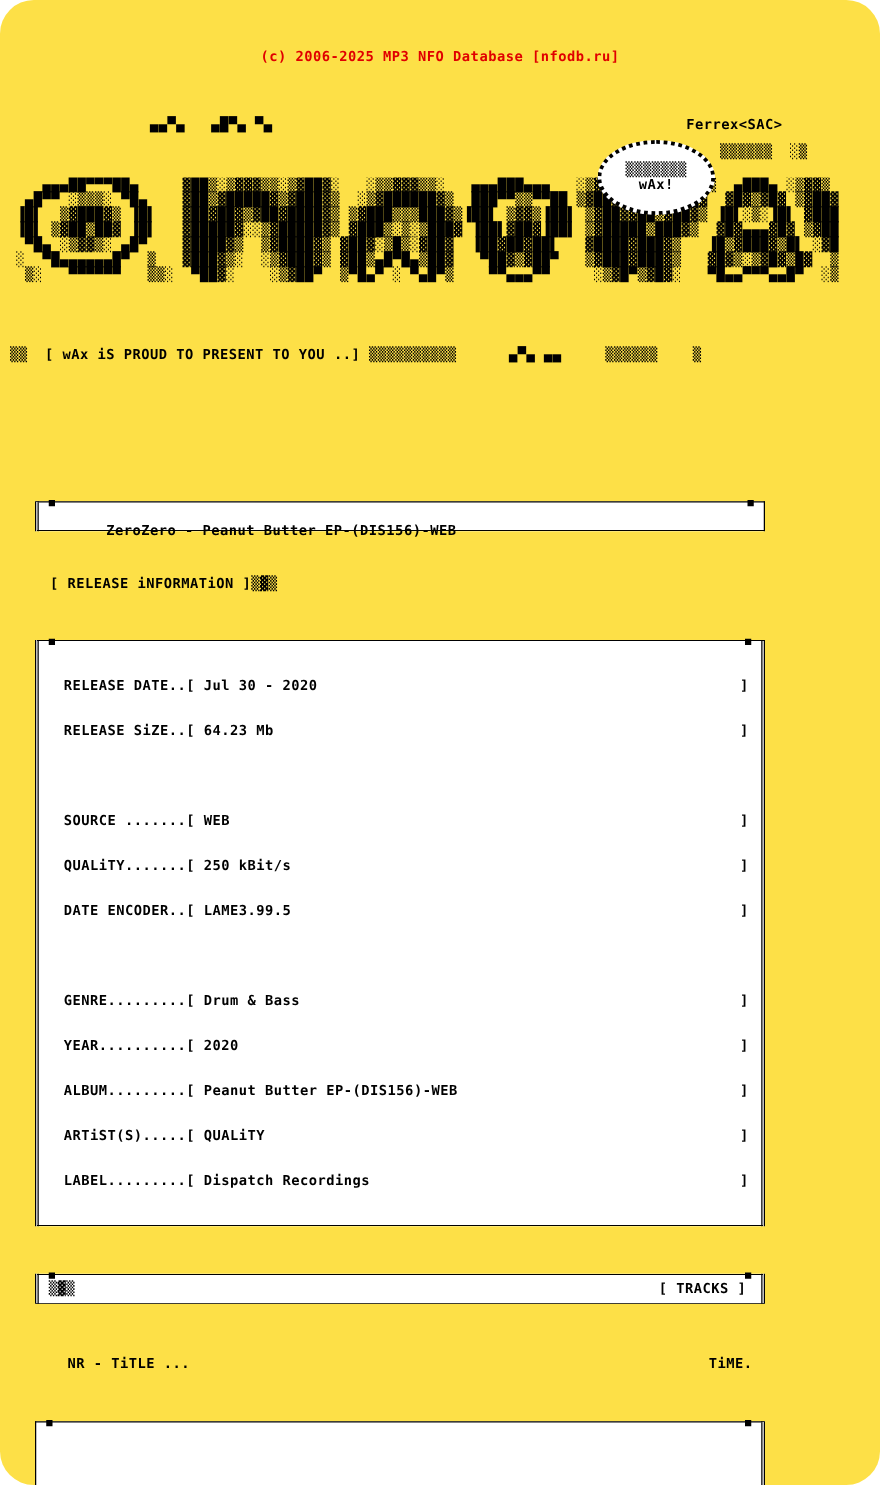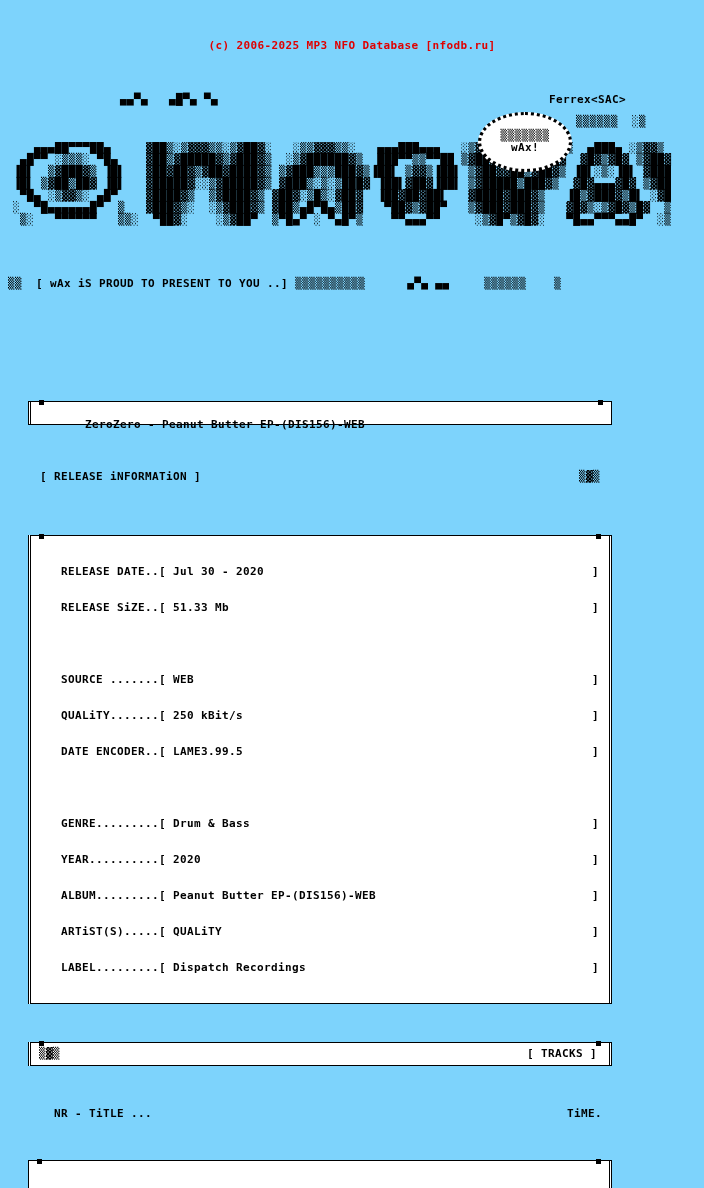--- a/index.html
+++ b/index.html
@@ -1,37 +1,37 @@
 <!DOCTYPE html>
 <html><head>
 <meta charset="utf-8">
 <style>
   html,body{margin:0;padding:0;background:#fff;}
   body{width:704px;height:1188px;overflow:hidden;}
   .nfo{
-    position:relative;width:704px;height:1188px;background:#7dd3fc;color:#000;
+    position:relative;width:704px;height:1188px;background:#fde047;color:#000;
     font-family:"DejaVu Sans Mono",monospace;font-size:11px;line-height:12px;
-    letter-spacing:.38px;font-weight:bold;white-space:pre;
+    letter-spacing:.38px;font-weight:bold;white-space:pre;border-radius:27px;
   }
   .red{color:#e00000;}
   .copyright{margin:4px 0 0 0;text-align:center;height:12px;}
   .topline{display:flex;justify-content:space-between;margin-top:6px;height:12px;padding:0 78px 0 120px;}
   pre{margin:0;font:inherit;letter-spacing:inherit;}
   .art{height:84px;padding-left:6px;overflow:hidden;}
   .present{height:12px;padding-left:8px;margin-top:16px;}
   .col{margin-left:28px;width:584px;}
   .bx{border:1px solid #000;position:relative;box-sizing:border-box;background:#fff;}
   .bx::before,.bx::after{content:"";position:absolute;top:-2px;width:5px;height:5px;background:#000;}
   .bx::before{left:8px;}
   .bx::after{right:8px;}
   .dl{border-left:3px double #000;}
   .dr{border-right:3px double #000;}
   .titlebox{margin-top:3px;padding:5px 10px 15px 12px;height:24px;}
-  .label{height:12px;padding:0 12px;margin-top:10px;display:flex;justify-content:space-between;}
-  .infobox{margin-top:16px;padding:6px 0 5px 18px;}
+  .label{height:12px;padding:0 12px;display:flex;justify-content:flex-start;}
+  .infobox{margin-top:3px;padding:6px 0 5px 8px;}
   .irow{display:flex;justify-content:space-between;min-height:12px;padding:0 10px 0 12px;}
   .bannerbox{margin-top:2px;height:24px;padding:5px 12px 5px 8px;display:flex;justify-content:space-between;}
   .thead{display:flex;justify-content:space-between;height:12px;margin-top:6px;padding:0 10px 0 26px;gap:17px;}
   .trackbox{margin-top:4px;padding:20px 0 30px 0;}
   .badge{
     position:absolute;left:478px;top:112px;width:88px;height:54px;background:#fff;
     border:3px dotted #000;border-radius:50%;z-index:5;
     display:flex;flex-direction:column;align-items:center;justify-content:center;
   }
   .badge .dith{height:12px;}
@@ -71,21 +71,21 @@
       <span>ZeroZero - Peanut Butter EP-(DIS156)-WEB</span>
     </div>
 
     <div class="label">
       <span>[ RELEASE iNFORMATiON ]</span>
       <span>▒▓▒</span>
     </div>
 
     <div class="bx dl dr infobox">
       <div class="irow"><span>RELEASE DATE..[ Jul 30 - 2020</span><span>]</span></div>
-      <div class="irow"><span>RELEASE SiZE..[ 51.33 Mb</span><span>]</span></div>
+      <div class="irow"><span>RELEASE SiZE..[ 64.23 Mb</span><span>]</span></div>
       <div class="irow"><span></span><span></span></div>
       <div class="irow"><span>SOURCE .......[ WEB</span><span>]</span></div>
       <div class="irow"><span>QUALiTY.......[ 250 kBit/s</span><span>]</span></div>
       <div class="irow"><span>DATE ENCODER..[ LAME3.99.5</span><span>]</span></div>
       <div class="irow"><span></span><span></span></div>
       <div class="irow"><span>GENRE.........[ Drum &amp; Bass</span><span>]</span></div>
       <div class="irow"><span>YEAR..........[ 2020</span><span>]</span></div>
       <div class="irow"><span>ALBUM.........[ Peanut Butter EP-(DIS156)-WEB</span><span>]</span></div>
       <div class="irow"><span>ARTiST(S).....[ QUALiTY</span><span>]</span></div>
       <div class="irow"><span>LABEL.........[ Dispatch Recordings</span><span>]</span></div>

